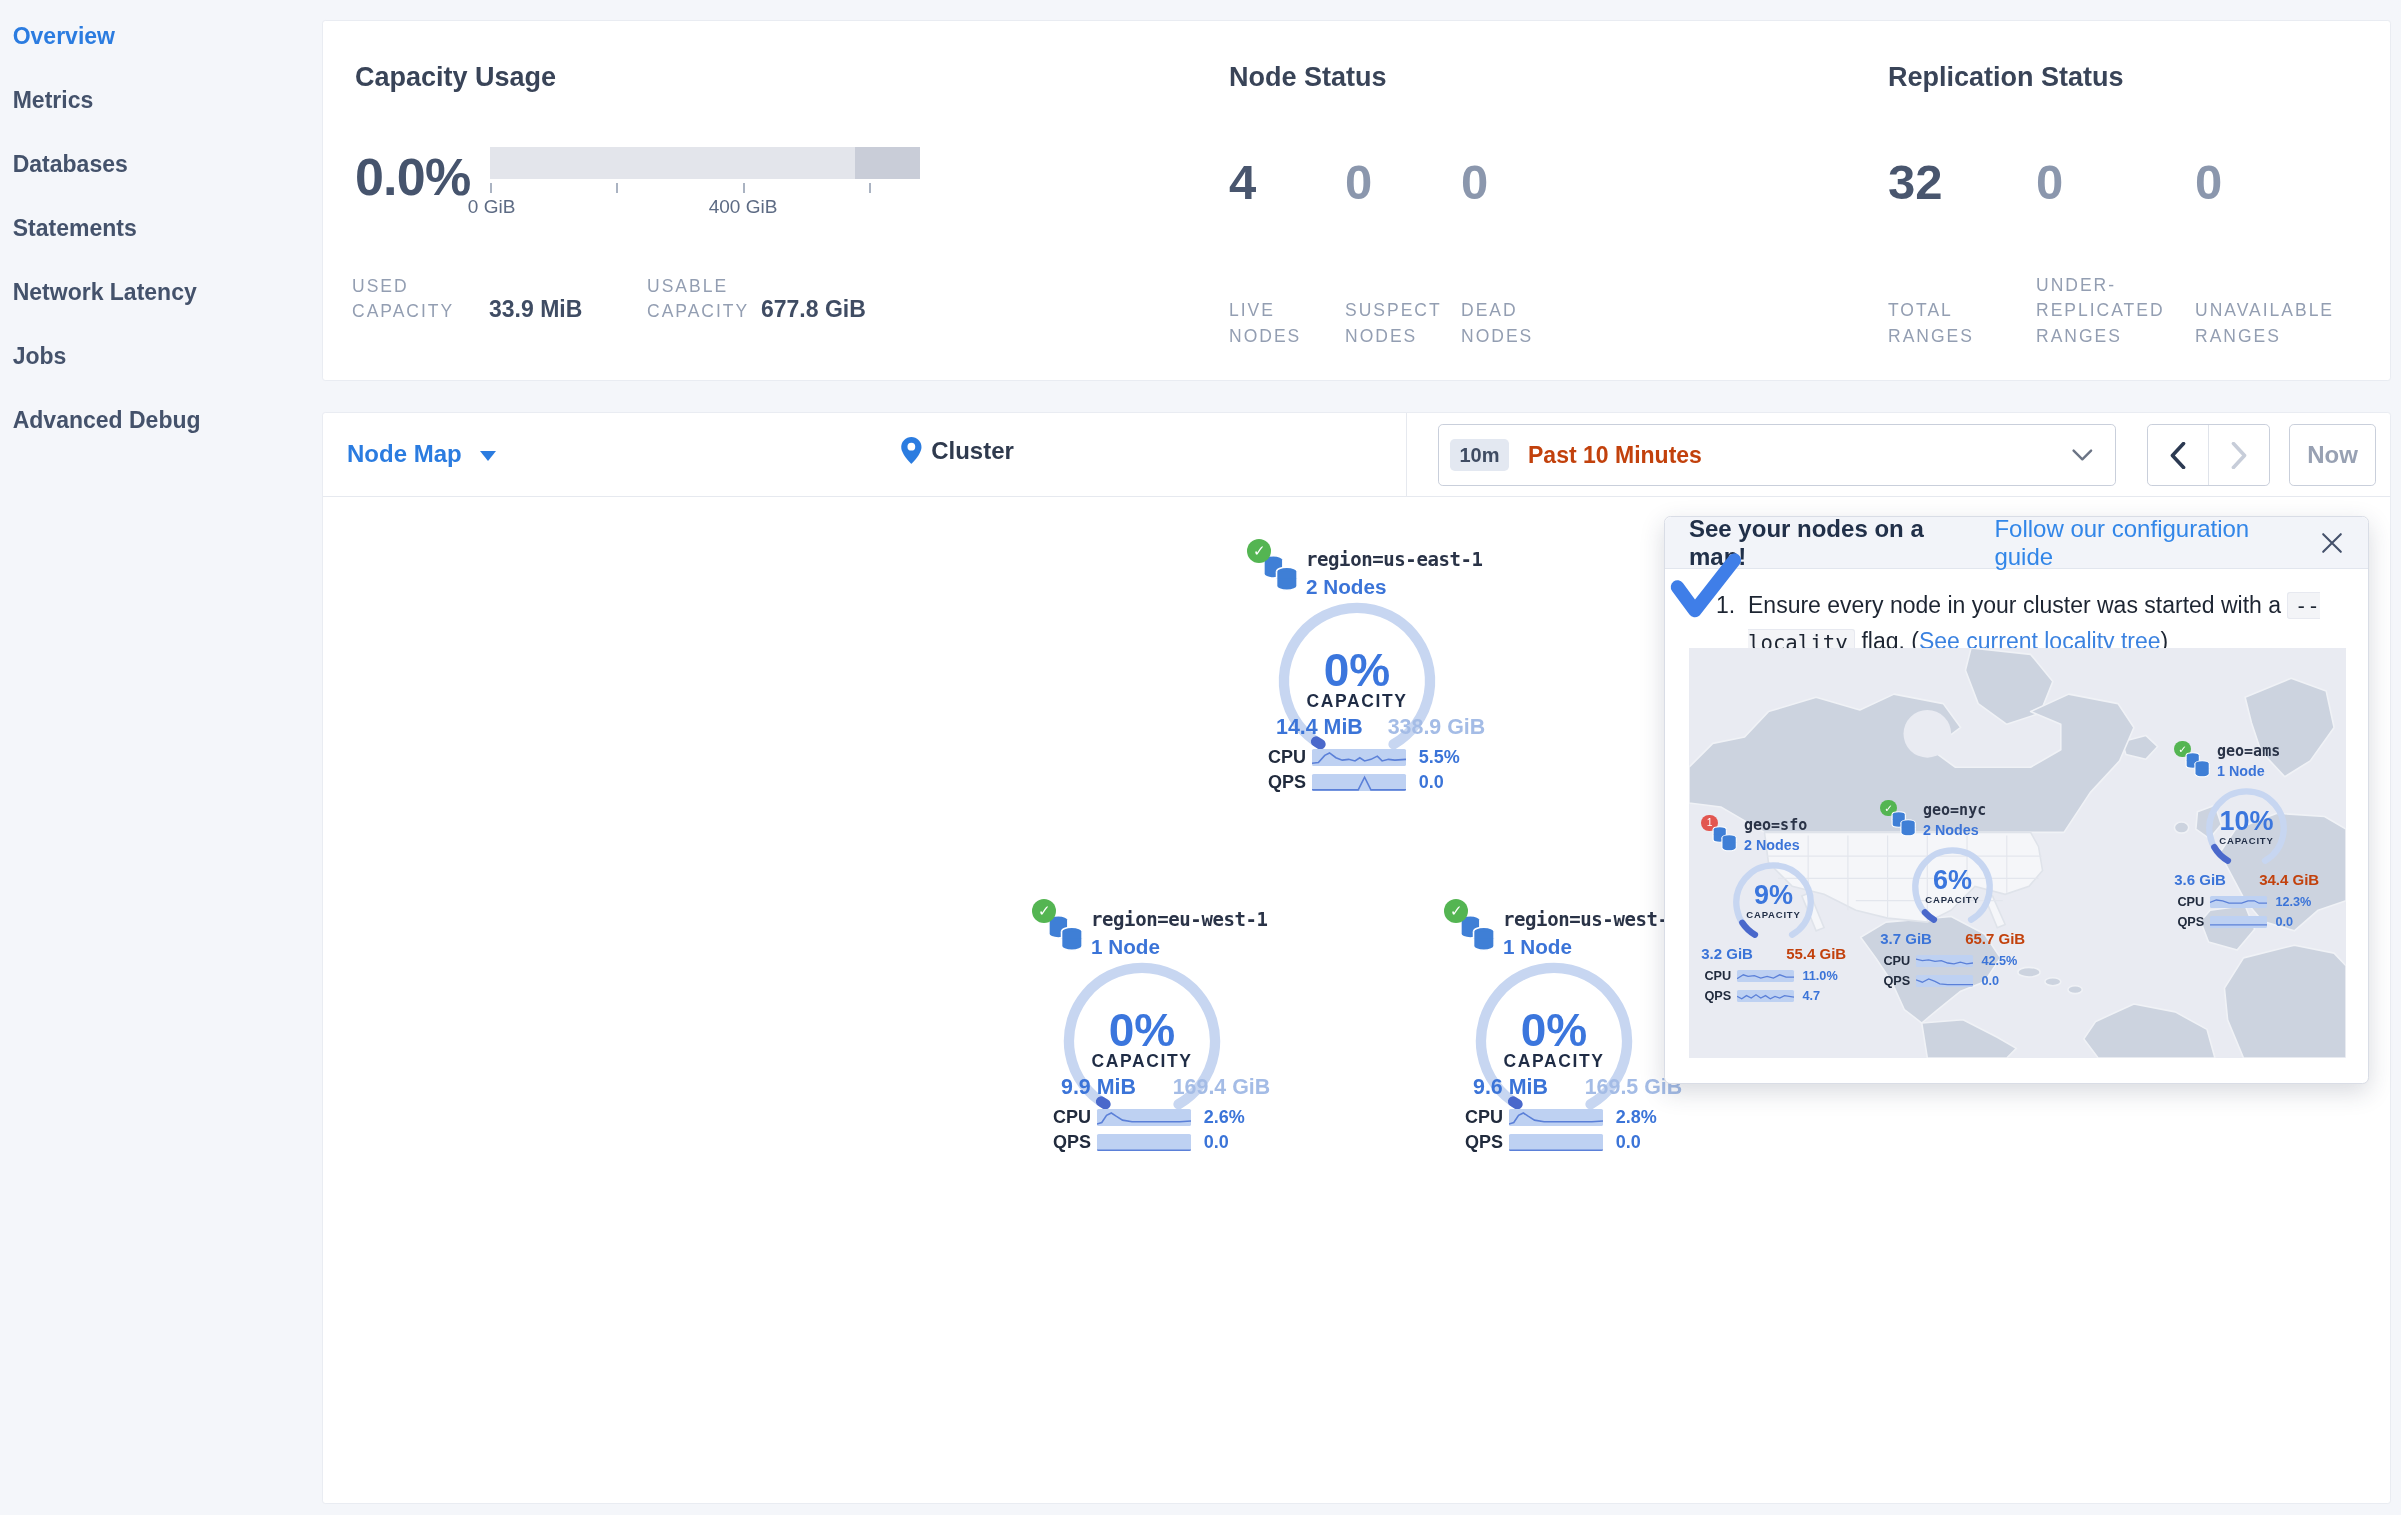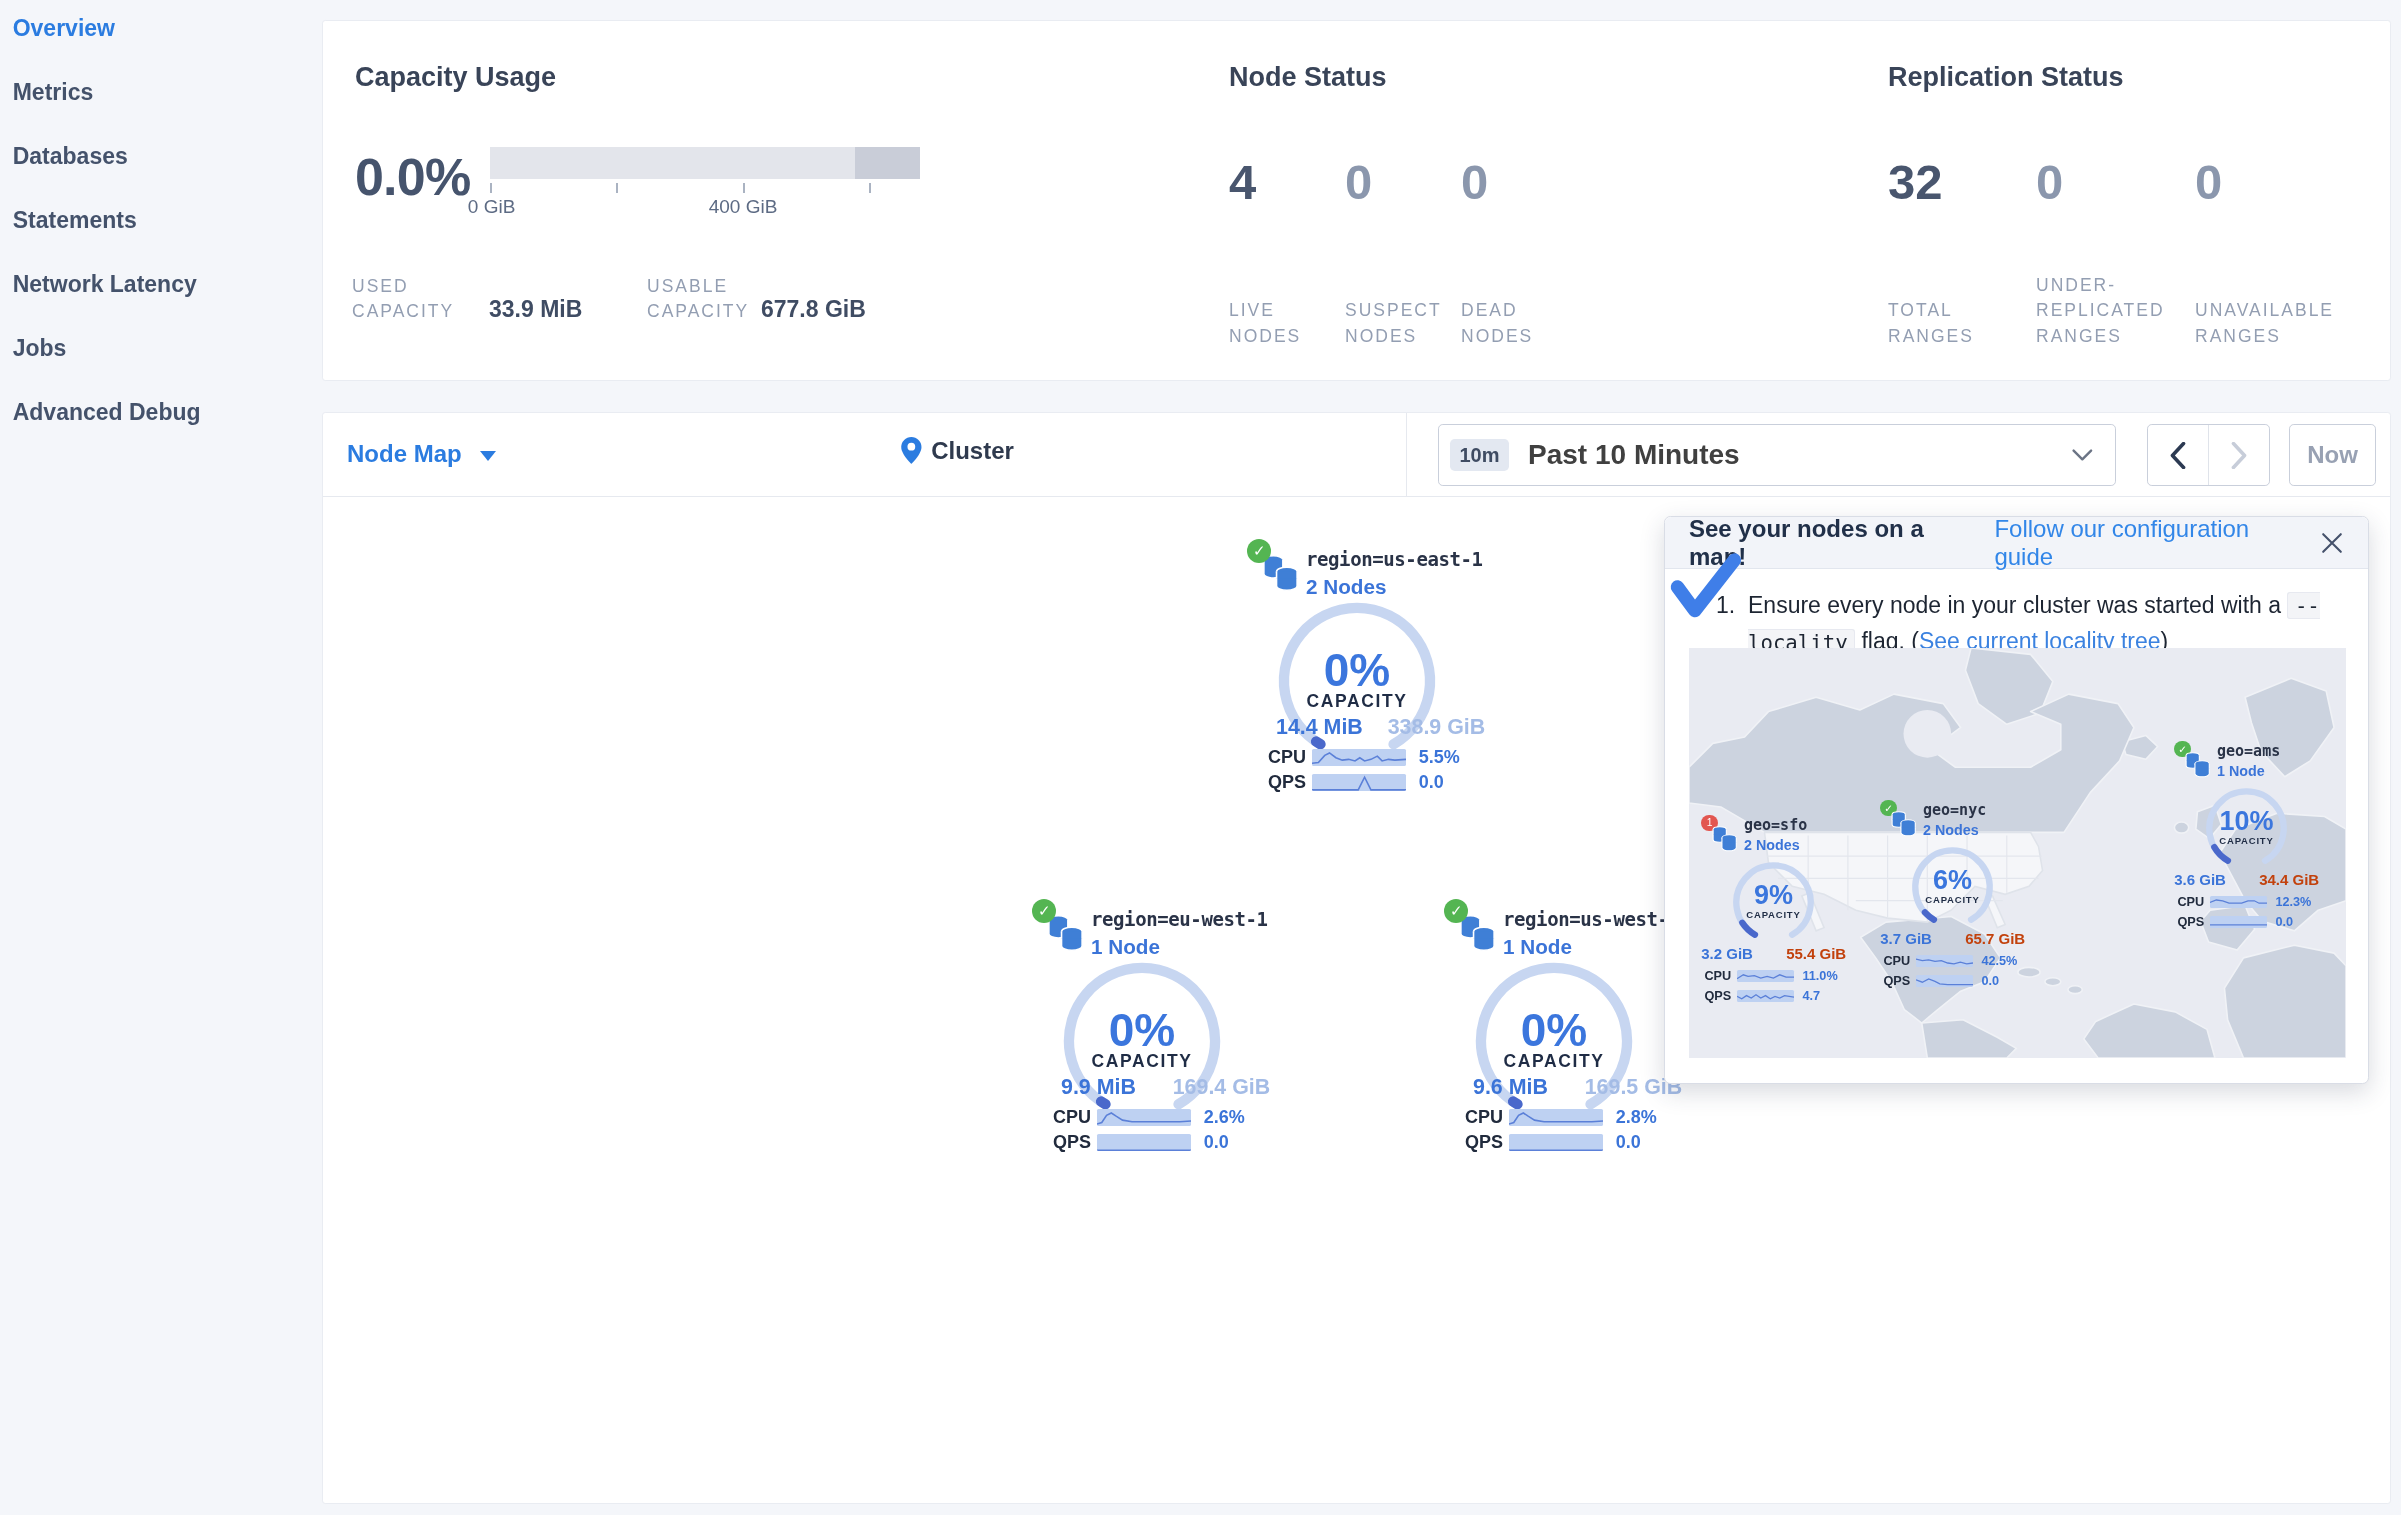--- a/index.html
+++ b/index.html
@@ -1,20 +1,20 @@
 <!DOCTYPE html>
 <html style="font-size:12.7px"><head>
 <meta charset="utf-8">
 <style>
   * { margin:0; padding:0; box-sizing:border-box; }
   html,body { width:2401px; height:1516px; }
   body { position:relative; background:#f4f6fa; font-family:"Liberation Sans",sans-serif; color:#3c4a63; overflow:hidden; }
 
   
-  .sidebar { position:absolute; left:0; top:0; width:322px; height:1335px; background:#f4f6fa; padding-top:4px; }
+  .sidebar { position:absolute; left:0; top:0; width:322px; height:1335px; background:#f4f6fa; padding-top:12px; }
   .side-item { height:64px; line-height:32px; padding:8px 12.7px; font-size:23px; font-weight:700; color:#44526b; cursor:pointer; }
   .side-item.active { color:#2b7ce0; }
 
   
   .card { position:absolute; background:#fff; border:0.8px solid #e9ecf2; border-radius:3.2px; }
   .card1 { left:322px; top:20px; width:2069px; height:361px; }
   .card2 { left:322px; top:412px; width:2069px; height:1092px; }
 
   .sec-title { position:absolute; top:41px; font-size:27px; font-weight:700; color:#394458; }
 
@@ -40,21 +40,21 @@
   .toolbar { position:absolute; left:0; top:0; width:100%; height:84px; border-bottom:0.8px solid #e6e9ef; }
   .view-select { position:absolute; left:24px; top:27px; display:flex; align-items:center; gap:18px; cursor:pointer; }
   .view-select span { font-size:24px; font-weight:700; color:#2b7ce0; }
   .caret-down { width:0; height:0; border-left:8.7px solid transparent; border-right:8.7px solid transparent; border-top:10.3px solid #2b7ce0; margin-top:3.2px; }
   .breadcrumb { position:absolute; left:578px; top:24px; display:flex; align-items:flex-start; gap:9.5px; cursor:pointer; }
   .breadcrumb span { font-size:24px; font-weight:700; color:#2f3a4e; }
   .tb-divider { position:absolute; left:1083px; top:0; width:0.8px; height:83px; background:#e6e9ef; }
 
   .time-select { position:absolute; left:1115px; top:11px; width:678px; height:62px; border:0.8px solid #c9cfdb; border-radius:4.8px; display:flex; align-items:center; cursor:pointer; background:#fff; }
   .time-badge { margin-left:11px; padding:4.8px 9.5px; background:#e3e8f1; border-radius:4.8px; font-size:20px; font-weight:700; color:#3f4c63; }
-  .time-label { margin-left:19px; font-size:28px; font-weight:700; color:#404040; }
+  .time-label { margin-left:19px; font-size:23px; font-weight:700; color:#c2410c; }
   .time-chevron { margin-left:auto; margin-right:22px; }
   .nav-group { position:absolute; left:1824px; top:11px; width:123px; height:62px; border:0.8px solid #c9cfdb; border-radius:4.8px; display:flex; background:#fff; }
   .nav-btn { flex:1; display:flex; align-items:center; justify-content:center; cursor:pointer; }
   .nav-btn:first-child { border-right:0.8px solid #dfe3ea; }
   .now-btn { position:absolute; left:1966px; top:11px; width:87px; height:62px; border:0.8px solid #c9cfdb; border-radius:4.8px; display:flex; align-items:center; justify-content:center; font-size:24px; font-weight:700; color:#98a1b3; background:#fff; cursor:pointer; }
 
   
   .node-block { position:absolute; width:262px; }
   .badge { position:absolute; border-radius:50%; color:#fff; display:flex; align-items:center; justify-content:center; }
   .badge.ok { background:#54b552; }

